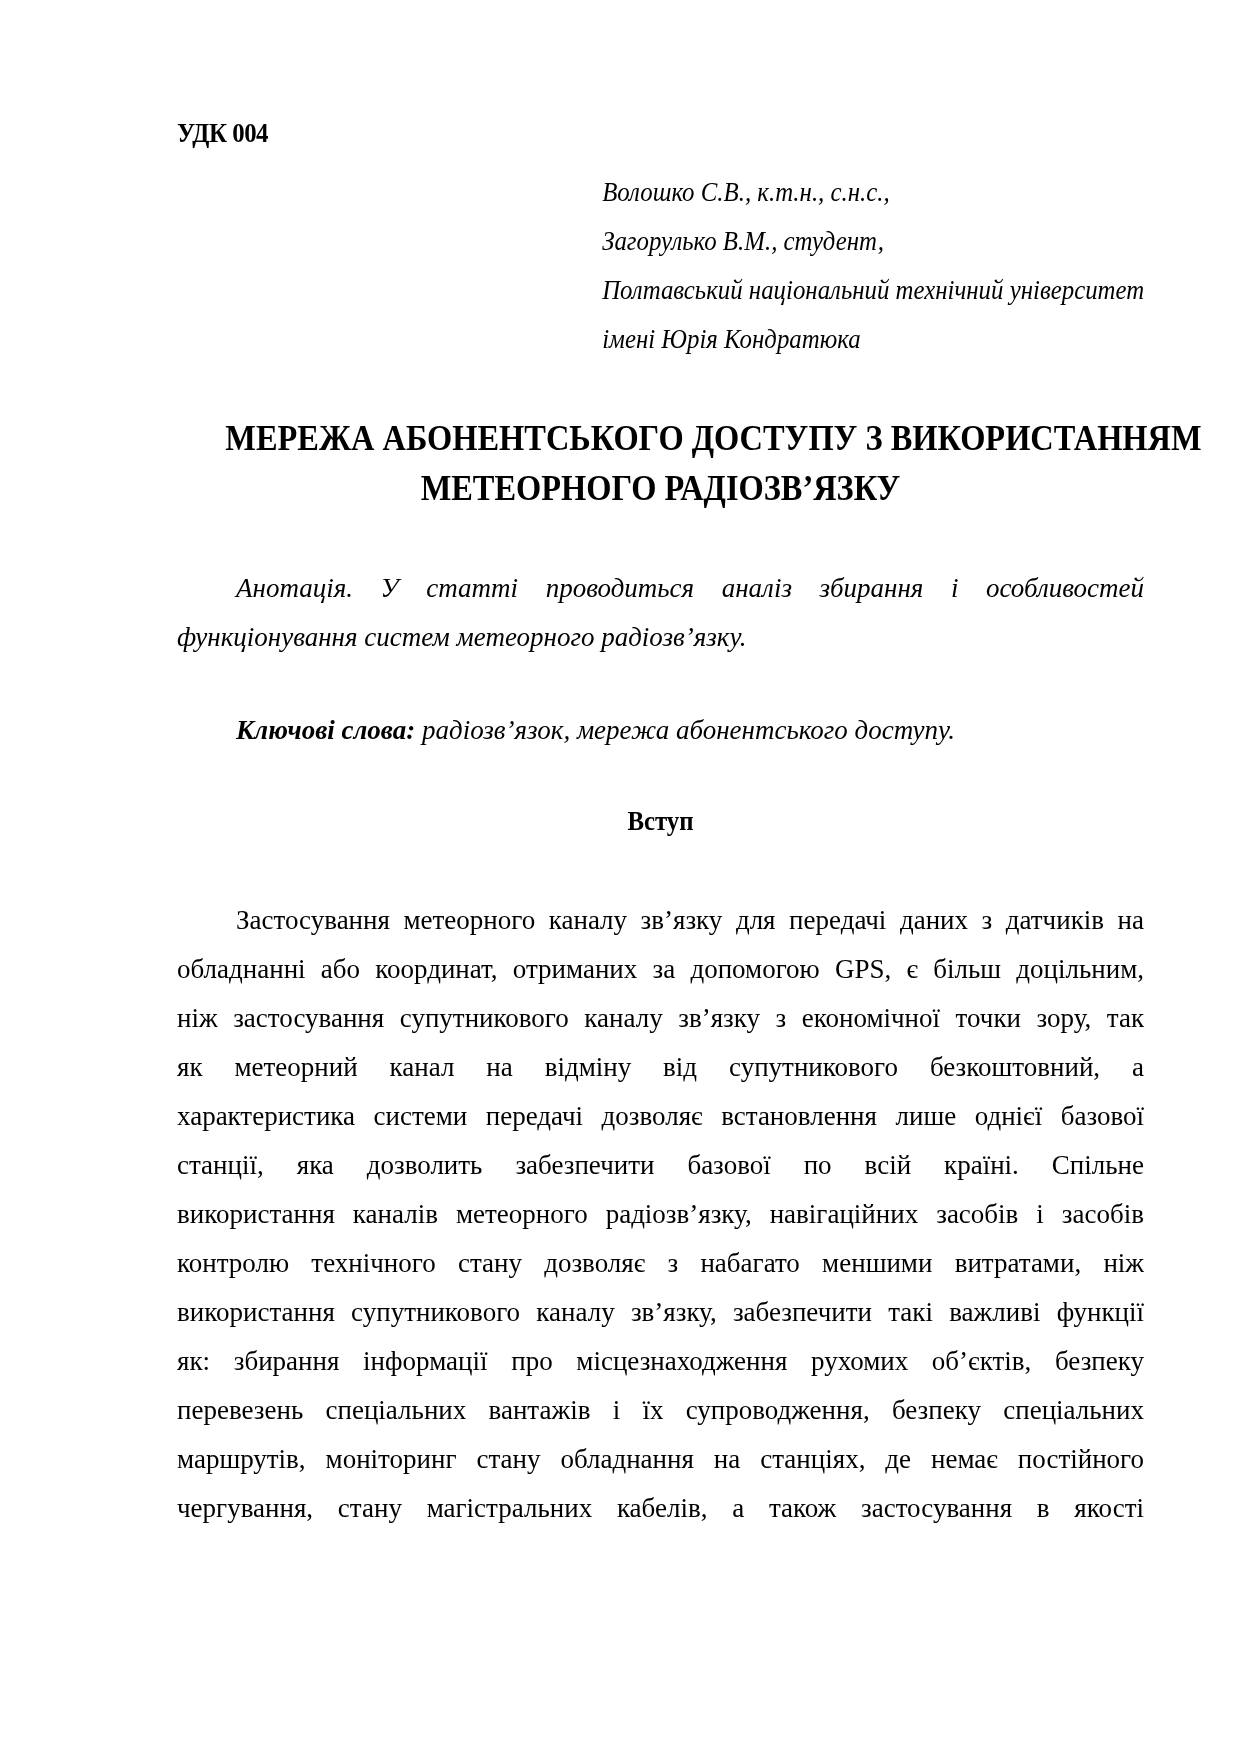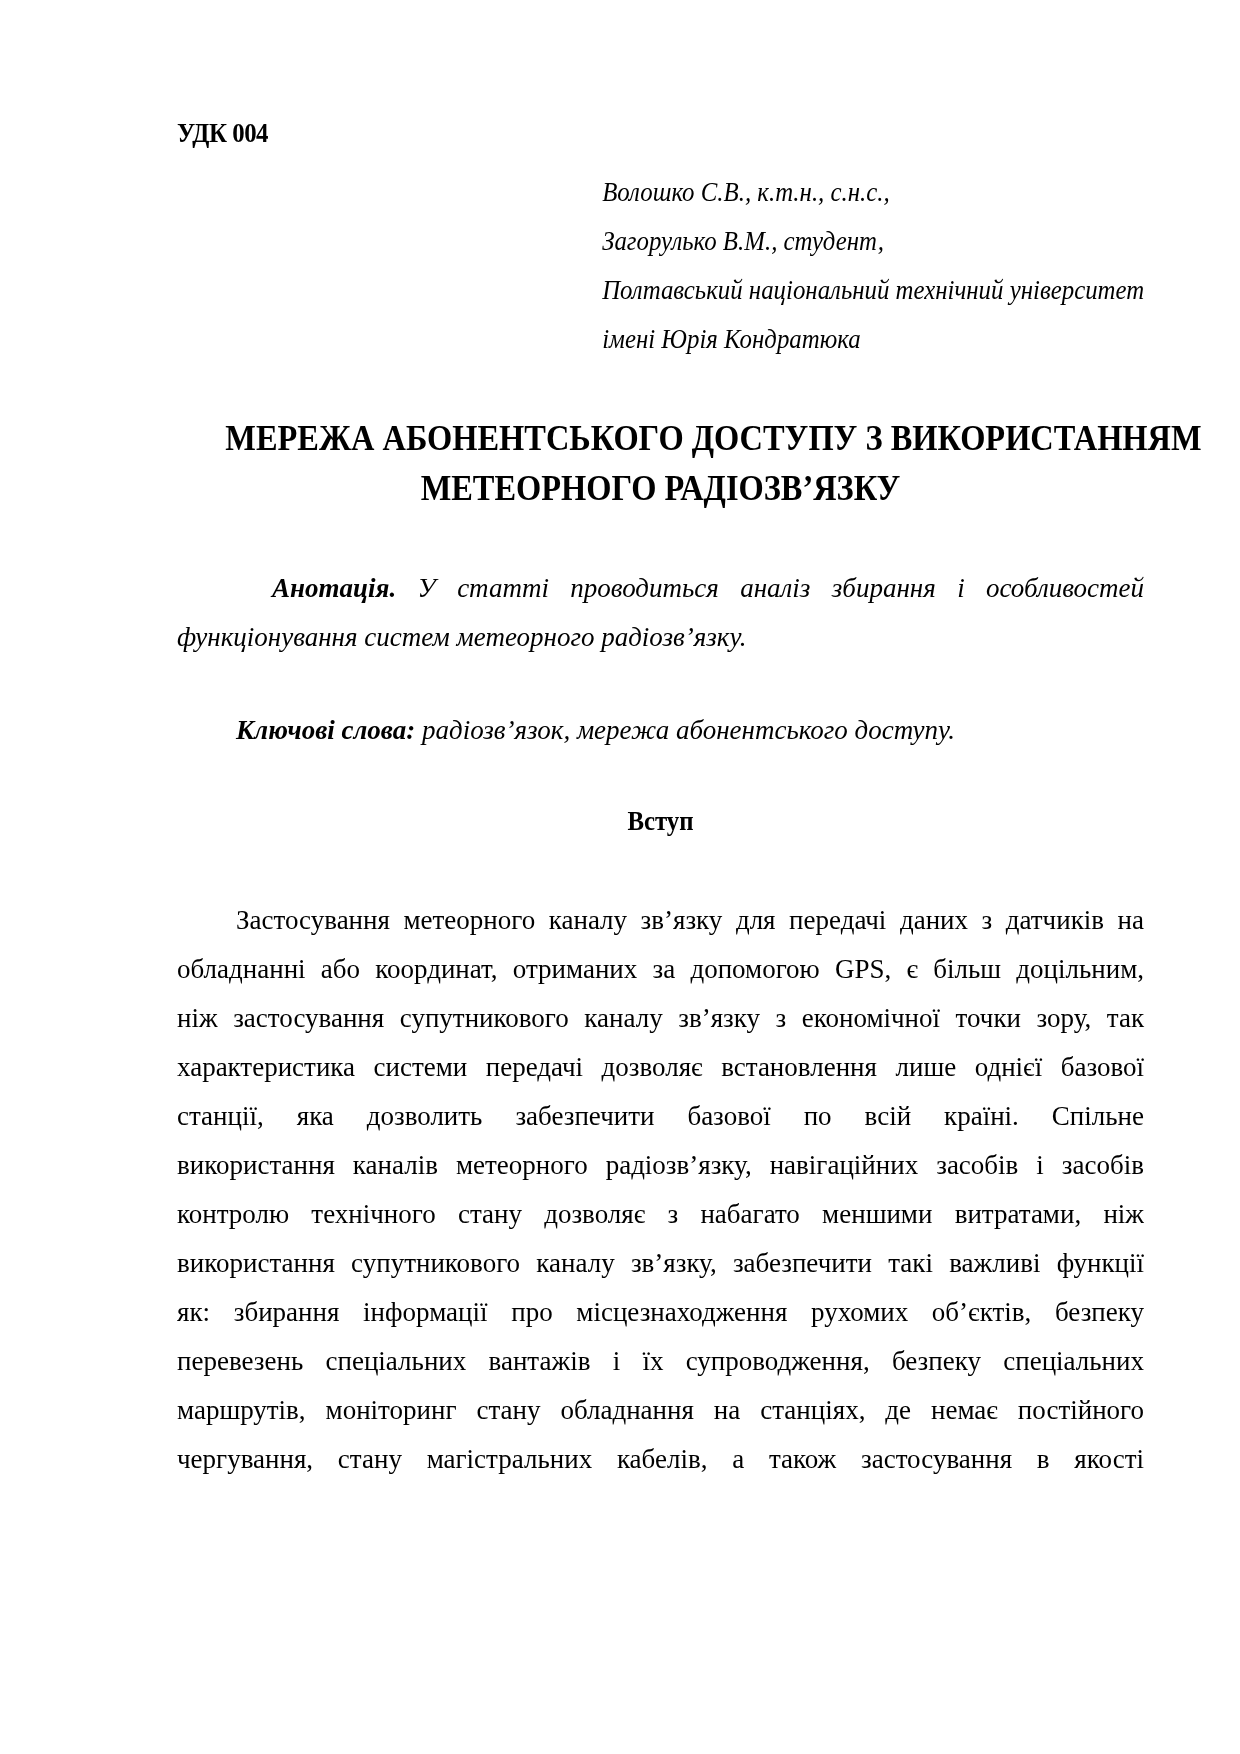--- a/index.html
+++ b/index.html
@@ -79,22 +79,21 @@
       text-align-last: left;
     }
     .indent {
       padding-left: 59px;
     }
     .abstract {
       top: 564px;
       font-style: italic;
     }
     .abstract .lead {
-      font-weight: bold;
-      margin-left: 36px;
+      font-weight: normal;
     }
     .keywords {
       top: 706px;
       font-style: italic;
     }
     .keywords .lead {
       font-weight: bold;
     }
     .section-heading {
       position: absolute;
@@ -140,20 +139,21 @@
   <div class="block keywords">
     <div class="jline last indent"><span class="lead">Ключові слова:</span><span> радіозв’язок, мережа абонентського доступу.</span></div>
   </div>
 
   <div class="section-heading">Вступ</div>
 
   <div class="block body-text">
     <div class="jline indent">Застосування метеорного каналу зв’язку для передачі даних з датчиків на</div>
     <div class="jline">обладнанні або координат, отриманих за допомогою GPS, є більш доцільним,</div>
     <div class="jline">ніж застосування супутникового каналу зв’язку з економічної точки зору, так</div>
+    <div class="jline">як метеорний канал на відміну від супутникового безкоштовний, а</div>
     <div class="jline">характеристика системи передачі дозволяє встановлення лише однієї базової</div>
     <div class="jline">станції, яка дозволить забезпечити базової по всій країні. Спільне</div>
     <div class="jline">використання каналів метеорного радіозв’язку, навігаційних засобів і засобів</div>
     <div class="jline">контролю технічного стану дозволяє з набагато меншими витратами, ніж</div>
     <div class="jline">використання супутникового каналу зв’язку, забезпечити такі важливі функції</div>
     <div class="jline">як: збирання інформації про місцезнаходження рухомих об’єктів, безпеку</div>
     <div class="jline">перевезень спеціальних вантажів і їх супроводження, безпеку спеціальних</div>
     <div class="jline">маршрутів, моніторинг стану обладнання на станціях, де немає постійного</div>
     <div class="jline">чергування, стану магістральних кабелів, а також застосування в якості</div>
   </div>

